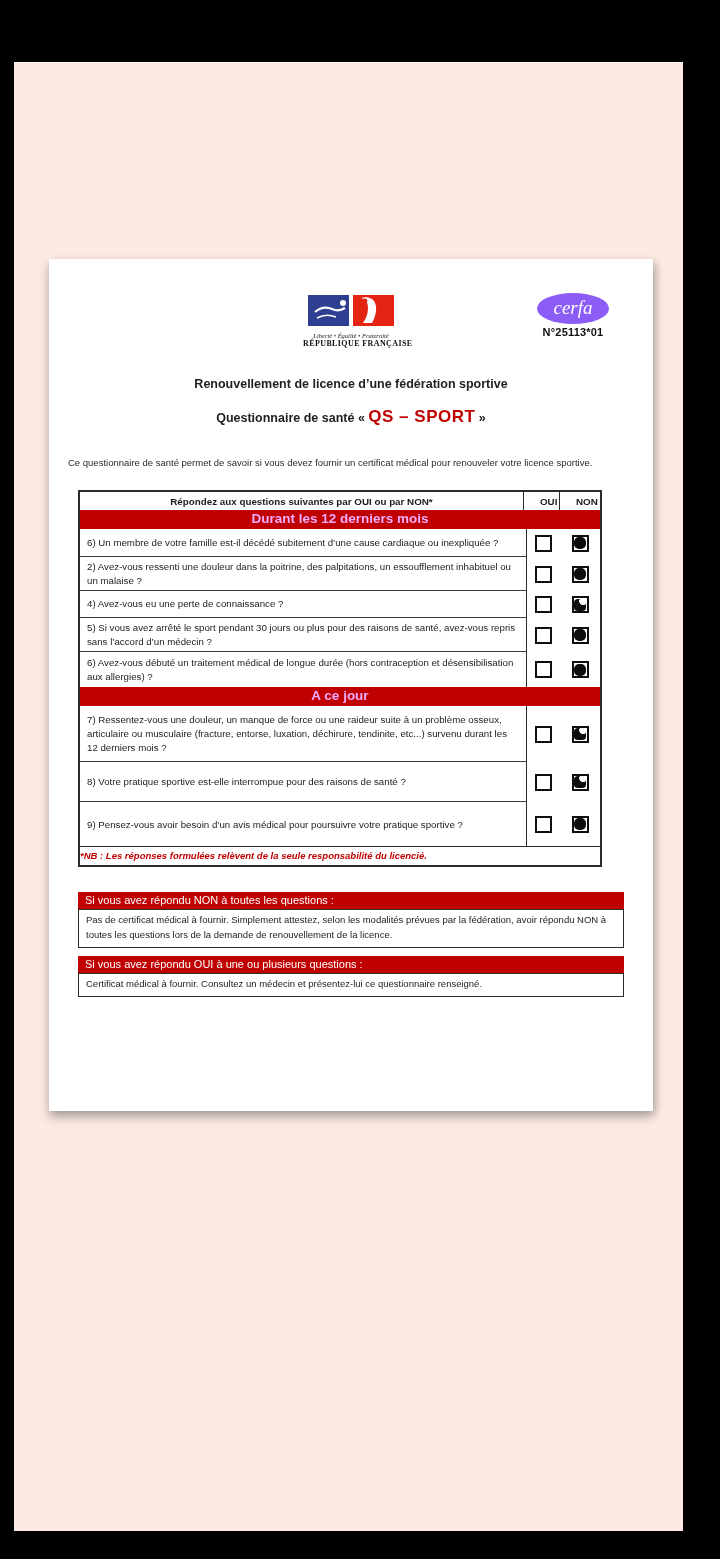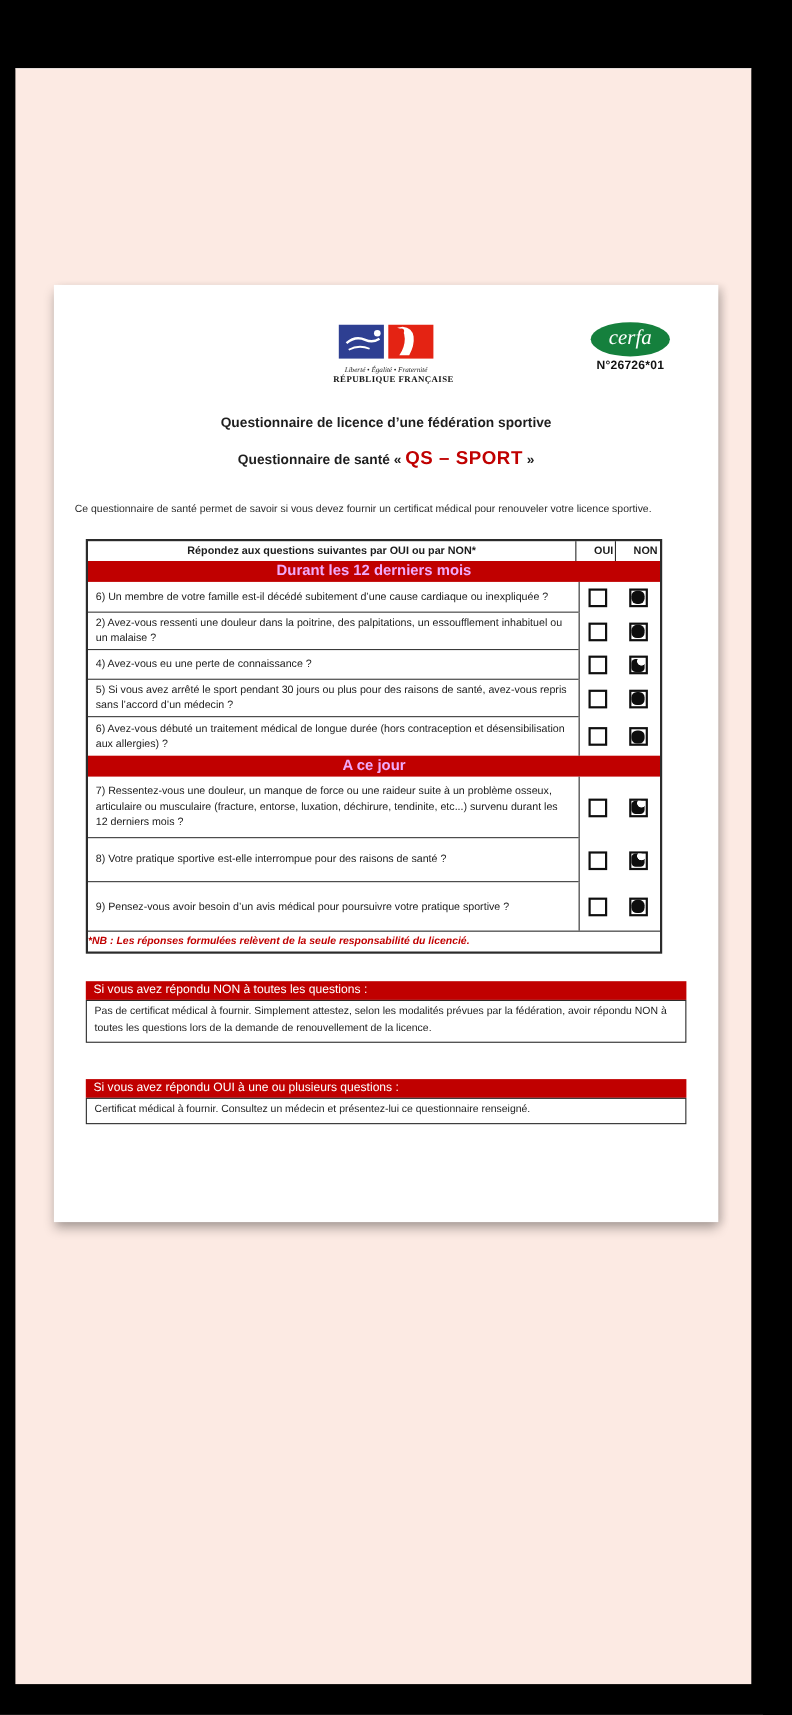--- a/index.html
+++ b/index.html
@@ -26,21 +26,21 @@
   .marianne-motto {
     font-family:"Liberation Serif","DejaVu Serif",serif;
     font-style:italic; font-size:6.5px; color:#222; margin-top:1px; white-space:nowrap;
   }
   .marianne-country {
     font-family:"Liberation Serif","DejaVu Serif",serif;
     font-size:8px; font-weight:bold; color:#111; letter-spacing:.4px; white-space:nowrap;
   }
   .cerfa-wrap { position:absolute; right:42px; top:34px; text-align:center; width:76px; }
   .cerfa-ellipse {
-    width:72px; height:31px; background:#15803d; border-radius:50%;
+    width:72px; height:31px; background:#8b5cf6; border-radius:50%;
     display:flex; align-items:center; justify-content:center; margin:0 auto;
   }
   .cerfa-ellipse span {
     font-family:"Liberation Serif","DejaVu Serif",serif;
     font-style:italic; color:#fff; font-size:19px; line-height:1; padding-bottom:2px;
   }
   .cerfa-number { font-size:11px; font-weight:bold; color:#111; margin-top:2px; letter-spacing:.2px; }
   
   .doc-title { margin-top:22px; text-align:center; font-weight:bold; font-size:12.5px; color:#1e1e1e; }
   .doc-subtitle { margin-top:16px; text-align:center; font-weight:bold; font-size:12.5px; color:#1e1e1e; }
@@ -78,21 +78,21 @@
   .cb.checked.crescent .mark {
     border-radius:32%;
     background:radial-gradient(circle at 76% 18%, #ffffff 0 3.6px, #0d0d0d 4.2px);
   }
   .t-foot {
     border-top:1px solid #2b2b2b; color:var(--red,#C00000); font-style:italic; font-weight:600;
     text-align:left; font-size:9.5px; padding:3px 0 4px;
   }
   
   .result { width:546px; margin:25px 0 0 29px; }
-  .result + .result { margin-top:33px; }
+  .result + .result { margin-top:8px; }
   .r-head {
     background:var(--red,#C00000); color:#fff; font-weight:normal;
     font-size:11px; padding:2px 7px 3px;
   }
   .r-body {
     border:1px solid #2b2b2b; font-size:9.5px; line-height:1.5;
     color:#1c1c1c; padding:3px 7px 5px;
   }
 </style>
 </head>
@@ -112,25 +112,25 @@
           <path d="M58 3 q7 1 7 10 q0 8 -5 15 l9 0 q5 -9 4 -17 q-1 -8 -10 -9 z" fill="#fff"></path>
           <circle cx="62" cy="6" r="2.4" fill="#E42313"></circle>
         </svg>
         <div class="marianne-motto">Liberté • Égalité • Fraternité</div>
         <div class="marianne-country">RÉPUBLIQUE FRANÇAISE</div>
       </div>
       <div class="cerfa-wrap">
         <div class="cerfa-ellipse">
           <span>cerfa</span>
         </div>
-        <div class="cerfa-number">N°26726*01</div>
-      </div>
-    </div>
-
-    <div class="doc-title">Questionnaire de licence d’une fédération sportive</div>
+        <div class="cerfa-number">N°25113*01</div>
+      </div>
+    </div>
+
+    <div class="doc-title">Renouvellement de licence d’une fédération sportive</div>
 
     <div class="doc-subtitle"><span>Questionnaire de santé « </span><span class="hl">QS – SPORT</span><span> »</span></div>
 
     <div class="intro">Ce questionnaire de santé permet de savoir si vous devez fournir un certificat médical pour renouveler votre licence sportive.</div>
 
     <div class="qtable">
       <div class="t-head">
         <div class="th-q">Répondez aux questions suivantes par OUI ou par NON*</div>
         <div class="th-oui">OUI</div>
         <div class="th-non">NON</div>

